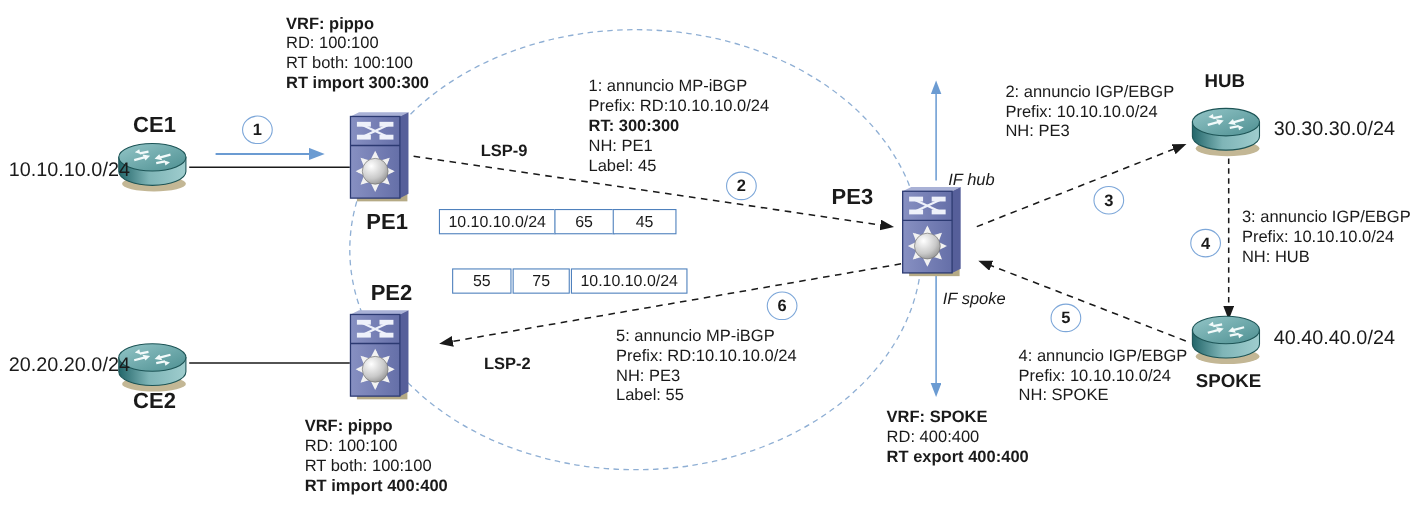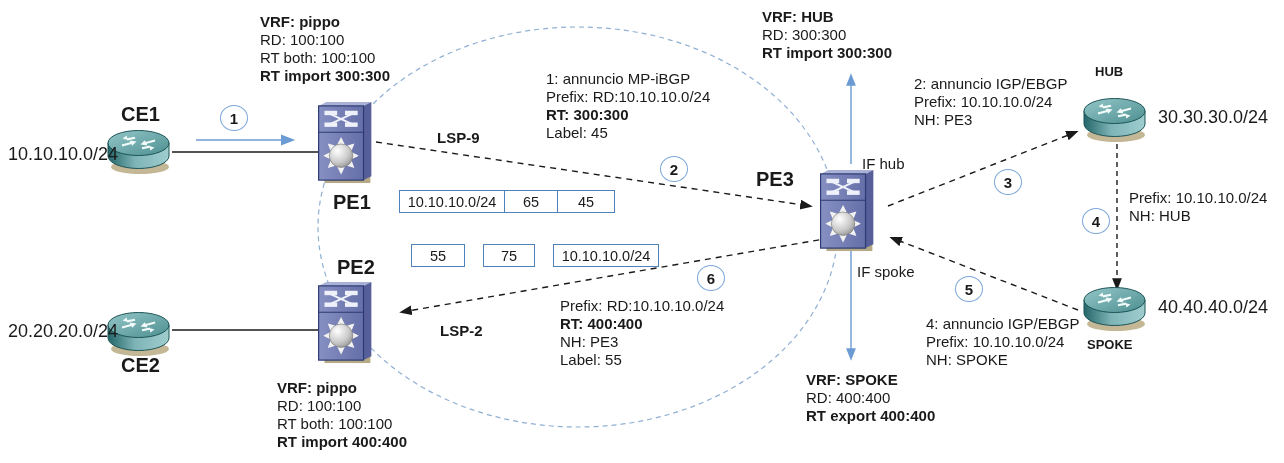--- a/index.html
+++ b/index.html
@@ -3,33 +3,33 @@
 <meta charset="utf-8">
 <style>
   html,body{margin:0;padding:0;background:#fff;}
   .canvas{position:relative;width:1284px;height:463px;background:#ffffff;overflow:hidden;
           font-family:"Liberation Sans",sans-serif;color:#1a1a1a;}
   .layer{position:absolute;left:0;top:0;width:1284px;height:463px;}
   .txt{position:absolute;font-size:15px;line-height:18px;white-space:nowrap;}
   .txt div{white-space:nowrap;}
   .b{font-weight:bold;}
   .nlab{position:absolute;font-size:20px;font-weight:bold;white-space:nowrap;}
-  .nlab.big{font-size:13px;}
+  .nlab.big{font-size:17px;}
   .sub{position:absolute;font-size:18px;white-space:nowrap;}
-  .iflab{position:absolute;font-size:15px;white-space:nowrap;}
+  .iflab{position:absolute;font-size:15px;white-space:nowrap;font-style:italic;}
   .lsp{position:absolute;font-size:15px;font-weight:bold;white-space:nowrap;}
   .step{position:absolute;width:26px;height:24px;border:1.5px solid #7da7d9;border-radius:50%;
         background:#fff;display:flex;align-items:center;justify-content:center;
         font-size:15px;font-weight:bold;}
   .stack{position:absolute;display:flex;}
   .stack .cell{height:21px;border:1.5px solid #4f81bd;background:#fff;display:flex;
                align-items:center;justify-content:center;font-size:14.5px;}
   .stack.joined .cell{margin-left:-1.5px;}
   .stack.joined .cell:first-child{margin-left:0;}
-  .stack.gapped .cell{margin-left:18px;}
+  .stack.gapped .cell{margin-left:1px;}
   .stack.gapped .cell:first-child{margin-left:0;}
   .icon{position:absolute;}
 </style>
 </head>
 <body>
 
 <div class="canvas">
 
   <svg class="layer">
     <defs>
@@ -161,66 +161,63 @@
   <div class="nlab big" style="left:1087px;top:337px">SPOKE</div>
   <div class="sub" style="left:1158px;top:297px">40.40.40.0/24</div>
 
   <div class="txt" style="left:260px;top:13px">
     <div class="b">VRF: pippo</div>
     <div>RD: 100:100</div>
     <div>RT both:  100:100</div>
     <div class="b">RT import  300:300</div>
   </div>
 
-  <div class="txt" style="left:762px;top:8px">
-    <div class="b">VRF: HUB</div>
-    <div>RD: 300:300</div>
-    <div class="b">RT import  300:300</div>
-  </div>
 
   <div class="txt" style="left:806px;top:371px">
     <div class="b">VRF: SPOKE</div>
     <div>RD: 400:400</div>
     <div class="b">RT export  400:400</div>
   </div>
 
   <div class="txt" style="left:277px;top:379px">
     <div class="b">VRF: pippo</div>
     <div>RD: 100:100</div>
     <div>RT both:  100:100</div>
     <div class="b">RT import 400:400</div>
   </div>
 
-  <div class="txt" style="left:546px;top:70px">
+  <div class="txt" style="left:535px;top:70px">
     <div>1: annuncio MP-iBGP</div>
     <div>Prefix: RD:10.10.10.0/24</div>
     <div class="b">RT: 300:300</div>
+    <div>NH: PE1</div>
     <div>Label: 45</div>
   </div>
 
   <div class="txt" style="left:914px;top:75px">
     <div>2: annuncio IGP/EBGP</div>
     <div>Prefix: 10.10.10.0/24</div>
     <div>NH: PE3</div>
   </div>
 
   <div class="txt" style="left:1129px;top:189px">
+    <div>3: annuncio IGP/EBGP</div>
     <div>Prefix: 10.10.10.0/24</div>
     <div>NH: HUB</div>
   </div>
 
   <div class="txt" style="left:926px;top:315px">
     <div>4: annuncio IGP/EBGP</div>
     <div>Prefix: 10.10.10.0/24</div>
     <div>NH: SPOKE</div>
   </div>
 
   <div class="txt" style="left:560px;top:297px">
+    <div>5: annuncio MP-iBGP</div>
     <div>Prefix: RD:10.10.10.0/24</div>
-    <div class="b">RT: 400:400</div>
     <div>NH: PE3</div>
     <div>Label: 55</div>
   </div>
 
   <div class="lsp" style="left:437px;top:129px">LSP-9</div>
   <div class="lsp" style="left:440px;top:322px">LSP-2</div>
 
   <div class="stack joined" style="left:399px;top:190px">
     <div class="cell" style="width:104px">10.10.10.0/24</div>
     <div class="cell" style="width:53px">65</div>

